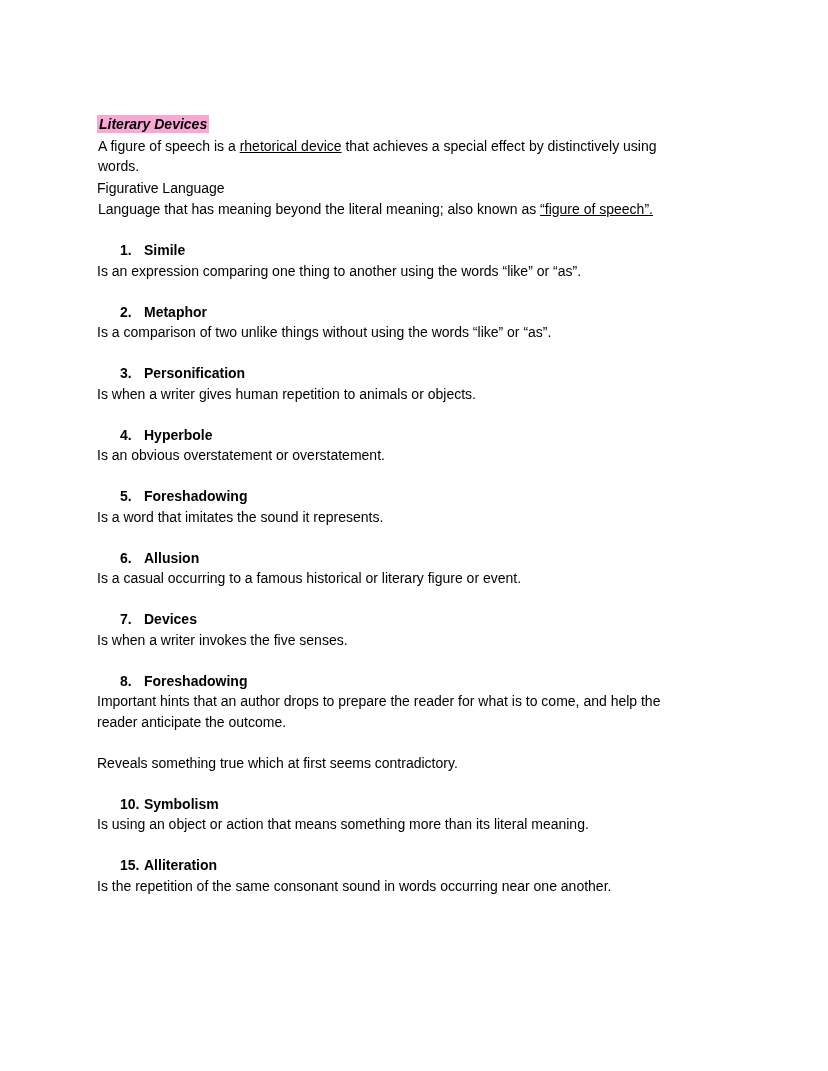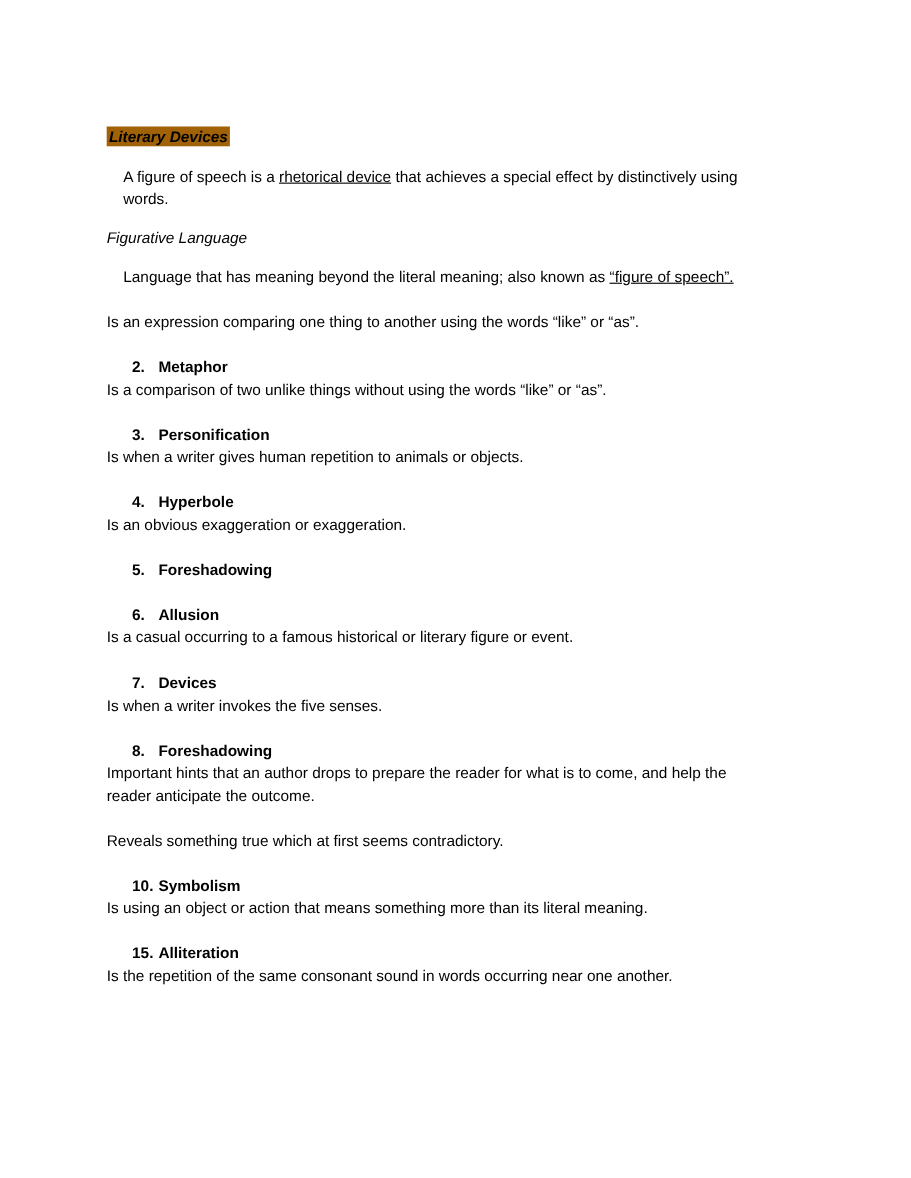--- a/index.html
+++ b/index.html
@@ -23,31 +23,30 @@
     width: 604px;
     font-size: 14px;
     line-height: 20.5px;
   }
   .title-line {
     margin: 0;
   }
   .title-text {
     font-weight: 700;
     font-style: italic;
-    background: #a16207; 
+    background: #f9a8d4; 
     padding: 1px 2px;
   }
   p.para {
-    margin: 15px;
+    margin: 1px;
   }
   .block-gap {
     margin-top: 20.5px;
   }
   .section-heading {
-    font-style: italic;
     margin: 0;
   }
   .u {
     text-decoration: underline;
   }
   .item {
     margin-top: 20.5px;
   }
   .item-head {
     font-weight: 700;
@@ -71,40 +70,42 @@
       <span class="title-text">Literary Devices</span>
     </div>
 
     <p class="para"><span>A figure of speech is a </span><span class="u">rhetorical device</span><span> that achieves a special effect by distinctively using words.</span></p>
 
     <p class="section-heading block-gap">Figurative Language</p>
 
     <p class="para"><span>Language that has meaning beyond the literal meaning; also known as </span><span class="u">“figure of speech”.</span></p>
 
     <div class="item">
+      <div class="item-head"><span class="num">1.</span><span>Simile</span></div>
       <p class="def">Is an expression comparing one thing to another using the words “like” or “as”.</p>
     </div>
 
     <div class="item">
       <div class="item-head"><span class="num">2.</span><span>Metaphor</span></div>
       <p class="def">Is a comparison of two unlike things without using the words “like” or “as”.</p>
     </div>
 
     <div class="item">
       <div class="item-head"><span class="num">3.</span><span>Personification</span></div>
       <p class="def">Is when a writer gives human repetition to animals or objects.</p>
     </div>
 
     <div class="item">
       <div class="item-head"><span class="num">4.</span><span>Hyperbole</span></div>
-      <p class="def">Is an obvious exaggeration or exaggeration.</p>
+      <p class="def">Is an obvious overstatement or overstatement.</p>
     </div>
 
     <div class="item">
       <div class="item-head"><span class="num">5.</span><span>Foreshadowing</span></div>
+      <p class="def">Is a word that imitates the sound it represents.</p>
     </div>
 
     <div class="item">
       <div class="item-head"><span class="num">6.</span><span>Allusion</span></div>
       <p class="def">Is a casual occurring to a famous historical or literary figure or event.</p>
     </div>
 
     <div class="item">
       <div class="item-head"><span class="num">7.</span><span>Devices</span></div>
       <p class="def">Is when a writer invokes the five senses.</p>

